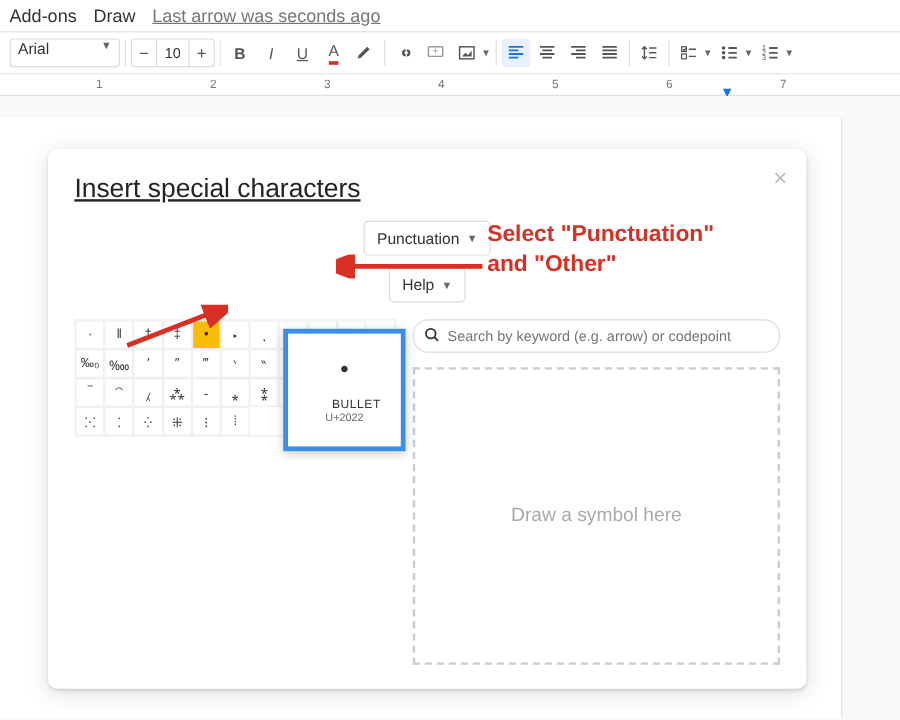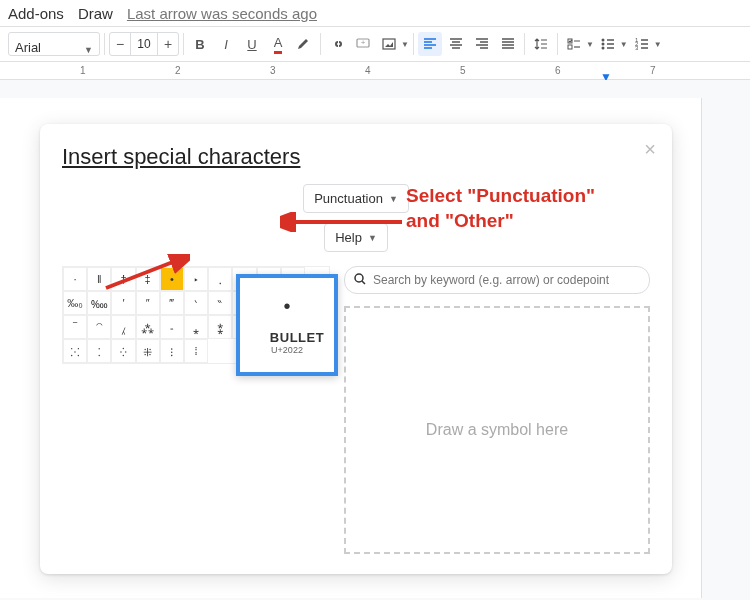--- a/index.html
+++ b/index.html
@@ -6,21 +6,21 @@
 body { font-family: Arial, sans-serif; font-size: 13px; color: #333; background: #fff; width: 750px; height: 600px; overflow: hidden; position: relative; }
 
 
 .menubar { display: flex; align-items: center; height: 26px; padding: 0 8px; gap: 14px; font-size: 15px; }
 .menubar .item { color: #333; }
 .menubar .edit-status { color: #777; text-decoration: underline; }
 
 
 .toolbar { display: flex; align-items: center; height: 36px; border-top: 1px solid #e0e0e0; border-bottom: 1px solid #e0e0e0; padding: 0 8px; gap: 2px; background: #fff; }
 .sep { width: 1px; height: 22px; background: #e0e0e0; margin: 0 2px; }
-.font-select { display: flex; align-items: flex-end; border: 1px solid #dadce0; border-radius: 3px; height: 24px; padding: 0 6px; gap: 4px; width: 92px; justify-content: space-between; }
+.font-select { display: flex; align-items: flex-start; border: 1px solid #dadce0; border-radius: 3px; height: 24px; padding: 0 6px; gap: 4px; width: 92px; justify-content: space-between; }
 .font-select .dd { font-size: 9px; color: #666; }
 .fs-box { display: flex; align-items: center; border: 1px solid #dadce0; border-radius: 3px; height: 24px; }
 .fs-btn { width: 20px; height: 22px; display: flex; align-items: center; justify-content: center; cursor: pointer; font-size: 14px; color: #555; }
 .fs-val { width: 28px; text-align: center; border-left: 1px solid #dadce0; border-right: 1px solid #dadce0; height: 22px; line-height: 22px; font-size: 12px; }
 .tbtn { width: 24px; height: 24px; display: flex; align-items: center; justify-content: center; cursor: pointer; border-radius: 3px; color: #555; }
 .tbtn svg { display: block; }
 .tbtn.active { background: #e8f0fe; color: #1a73e8; }
 .underline-red { border-bottom: 3px solid #d93025; }
 .dd-caret { font-size: 8px; color: #666; margin-left: -2px; }
 
@@ -41,21 +41,21 @@
 .filter-dd { border: 1px solid #dadce0; border-radius: 4px; padding: 6px 10px; font-size: 13px; display: flex; align-items: center; gap: 6px; cursor: pointer; }
 .filter-dd .caret { font-size: 9px; color: #666; }
 
 .dialog-body { display: flex; gap: 14px; }
 .char-panel { width: 268px; }
 .char-grid { border: 1px solid #eee; display: flex; flex-wrap: wrap; }
 .char-cell { width: 24.2px; height: 24px; border: 1px solid #eee; display: flex; align-items: center; justify-content: center; font-size: 11px; cursor: pointer; background: #fff; }
 .char-cell.selected { background: #fbbc04; }
 .char-tooltip { position: absolute; left: 196px; top: 150px; width: 102px; height: 102px; border: 4px solid #3b8de8; background: #fff; display: flex; flex-direction: column; align-items: center; justify-content: center; box-shadow: 0 2px 8px rgba(0,0,0,0.2); }
 .char-tooltip .big { font-size: 20px; }
-.char-tooltip .name { font-size: 13px; font-weight: bold; margin-top: 12px; letter-spacing: 0.5px; padding-left: 20px; }
+.char-tooltip .name { font-size: 10px; font-weight: normal; margin-top: 12px; letter-spacing: 0.5px; padding-left: 20px; }
 .char-tooltip .code { font-size: 9px; color: #666; }
 
 .right-panel { flex: 1; }
 .search-box { border: 1px solid #dadce0; border-radius: 13px; height: 28px; display: flex; align-items: center; padding: 0 8px; gap: 6px; margin-bottom: 12px; }
 .search-box input { border: none; outline: none; flex: 1; font-size: 12px; }
 .draw-box { border: 2px dashed #ccc; height: 248px; display: flex; align-items: center; justify-content: center; color: #aaa; font-size: 16px; }
 
 
 .annotation { position: absolute; left: 366px; top: 60px; color: #d93025; font-size: 19px; font-weight: bold; line-height: 1.3; }
 .arrow1 { position: absolute; left: 240px; top: 88px; }

